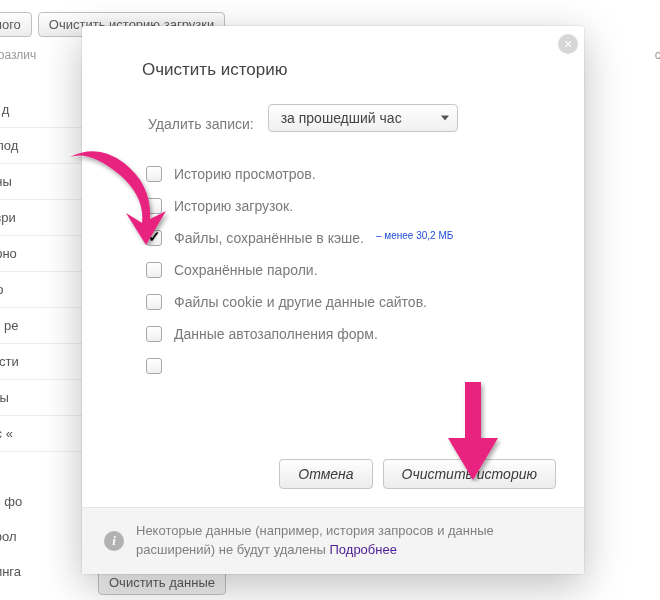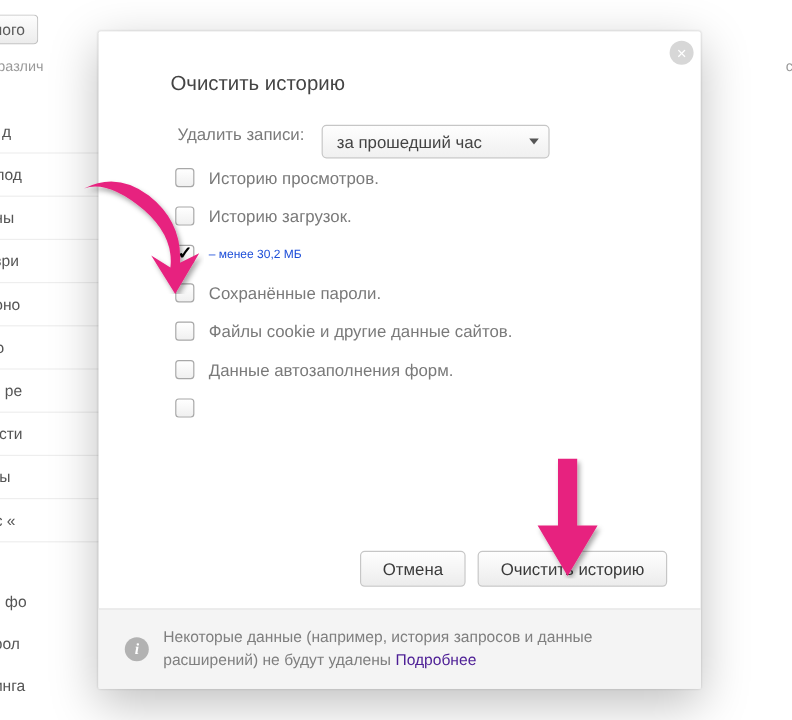--- a/index.html
+++ b/index.html
@@ -97,23 +97,24 @@
     padding: 34px 30px 0 60px;
   }
   .dialog-title {
     font-size: 17px;
     color: #444;
     margin-bottom: 24px;
     text-align: left;
   }
   .delete-row {
     display: flex;
-    align-items: flex-start;
+    align-items: flex-end;
     gap: 14px;
     margin-left: 0;
+    margin-bottom: 26px;
     padding-left: 6px;
   }
   .delete-label {
     font-size: 14px;
     color: #7a7a7a;
   }
   .select {
     border: 1px solid #c6c6c6;
     border-radius: 4px;
     background: linear-gradient(#fefefe,#f0f0f0);
@@ -135,21 +136,21 @@
     border-right: 4px solid transparent;
     border-top: 5px solid #555;
     transform: translateY(-50%);
   }
 
   .options {
     margin-left: 4px;
   }
   .option-row {
     display: flex;
-    align-items: center;
+    align-items: flex-start;
     gap: 12px;
     padding: 8px 0;
   }
   .checkbox {
     width: 16px; height: 16px;
     border: 1px solid #a8a8a8;
     border-radius: 3px;
     background: linear-gradient(#fff,#f0f0f0);
     flex: 0 0 auto;
     position: relative;
@@ -169,20 +170,21 @@
   .option-extra {
     font-size: 10px;
     color: #1d4ed8;
   }
 
   .dialog-actions {
     display: flex;
     gap: 10px;
     justify-content: flex-end;
     padding: 10px 28px 18px 0;
+    font-style: italic;
   }
   .btn {
     border: 1px solid #c6c6c6;
     border-radius: 4px;
     background: linear-gradient(#fefefe,#ececec);
     padding: 6px 18px;
     font-size: 14px;
     color: #3a3a3a;
     cursor: pointer;
   }
@@ -216,40 +218,42 @@
 
   
   .annot { position: absolute; pointer-events: none; }
 </style>
 </head>
 <body>
 
 <div class="bg-page">
   <div class="bg-top-left">
     <div class="bg-btn">мого</div>
+    <div class="bg-btn">Очистить историю загрузки</div>
   </div>
   <div class="bg-note-top">вать различ</div>
   <div class="bg-note-top-right">сти вам не ну</div>
 
   <div class="bg-list">
     <div class="bg-list-item">сервису д</div>
     <div class="bg-list-item">сковые под</div>
     <div class="bg-list-item">ать данны</div>
     <div class="bg-list-item">су подозри</div>
     <div class="bg-list-item">от вредоно</div>
     <div class="bg-list-item">вводе но</div>
     <div class="bg-list-item">рующую ре</div>
     <div class="bg-list-item">су статисти</div>
     <div class="bg-list-item">су отчёты</div>
     <div class="bg-list-item">й запрос «</div>
     <div class="bg-list-item" style="border-bottom:none;margin-top:32px">олнение фо</div>
     <div class="bg-list-item" style="border-bottom:none">нять парол</div>
     <div class="bg-list-item" style="border-bottom:none">от фишинга</div>
   </div>
 
+  <div class="bg-btn bg-bottom-btn">Очистить данные</div>
 </div>
 
 <div class="dialog">
   <div class="dialog-close">×</div>
 
   <div class="dialog-body">
     <div class="dialog-title">Очистить историю</div>
 
     <div class="delete-row">
       <span class="delete-label">Удалить записи:</span>
@@ -262,20 +266,21 @@
       <div class="option-row">
         <span class="checkbox"></span>
         <span class="option-label">Историю просмотров.</span>
       </div>
       <div class="option-row">
         <span class="checkbox"></span>
         <span class="option-label">Историю загрузок.</span>
       </div>
       <div class="option-row">
         <span class="checkbox checked"></span>
+        <span class="option-label">Файлы, сохранённые в кэше.</span>
         <span class="option-extra">–  менее 30,2 МБ</span>
       </div>
       <div class="option-row">
         <span class="checkbox"></span>
         <span class="option-label">Сохранённые пароли.</span>
       </div>
       <div class="option-row">
         <span class="checkbox"></span>
         <span class="option-label">Файлы cookie и другие данные сайтов.</span>
       </div>

